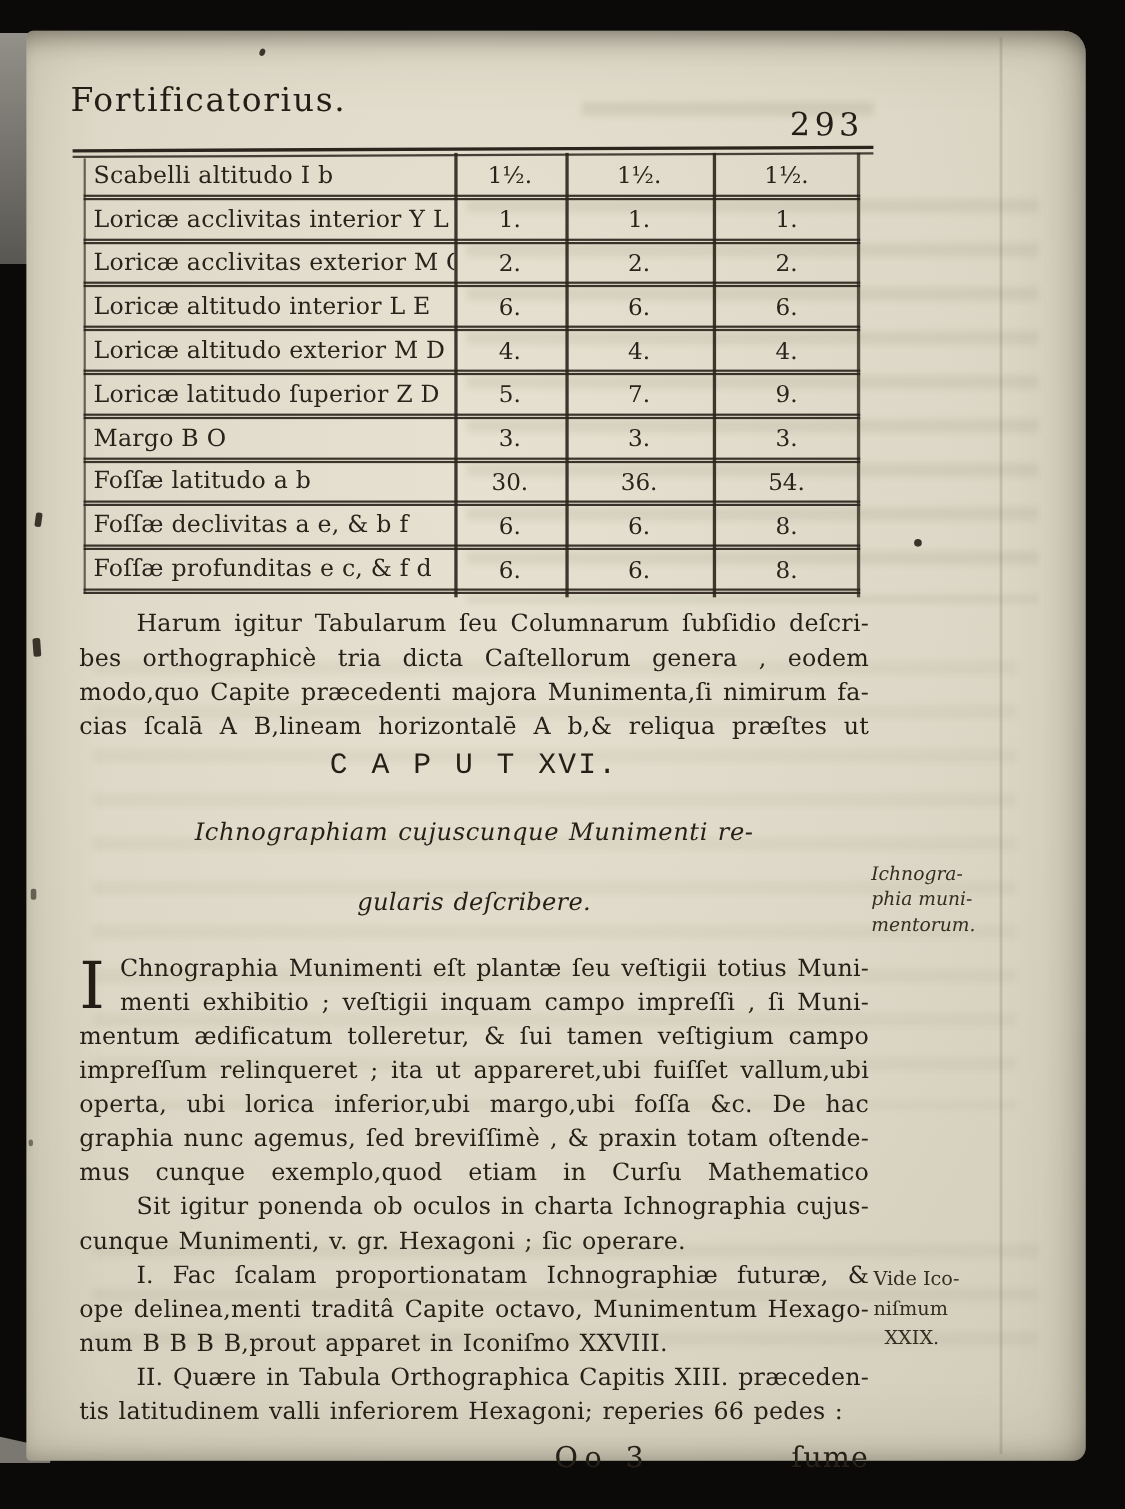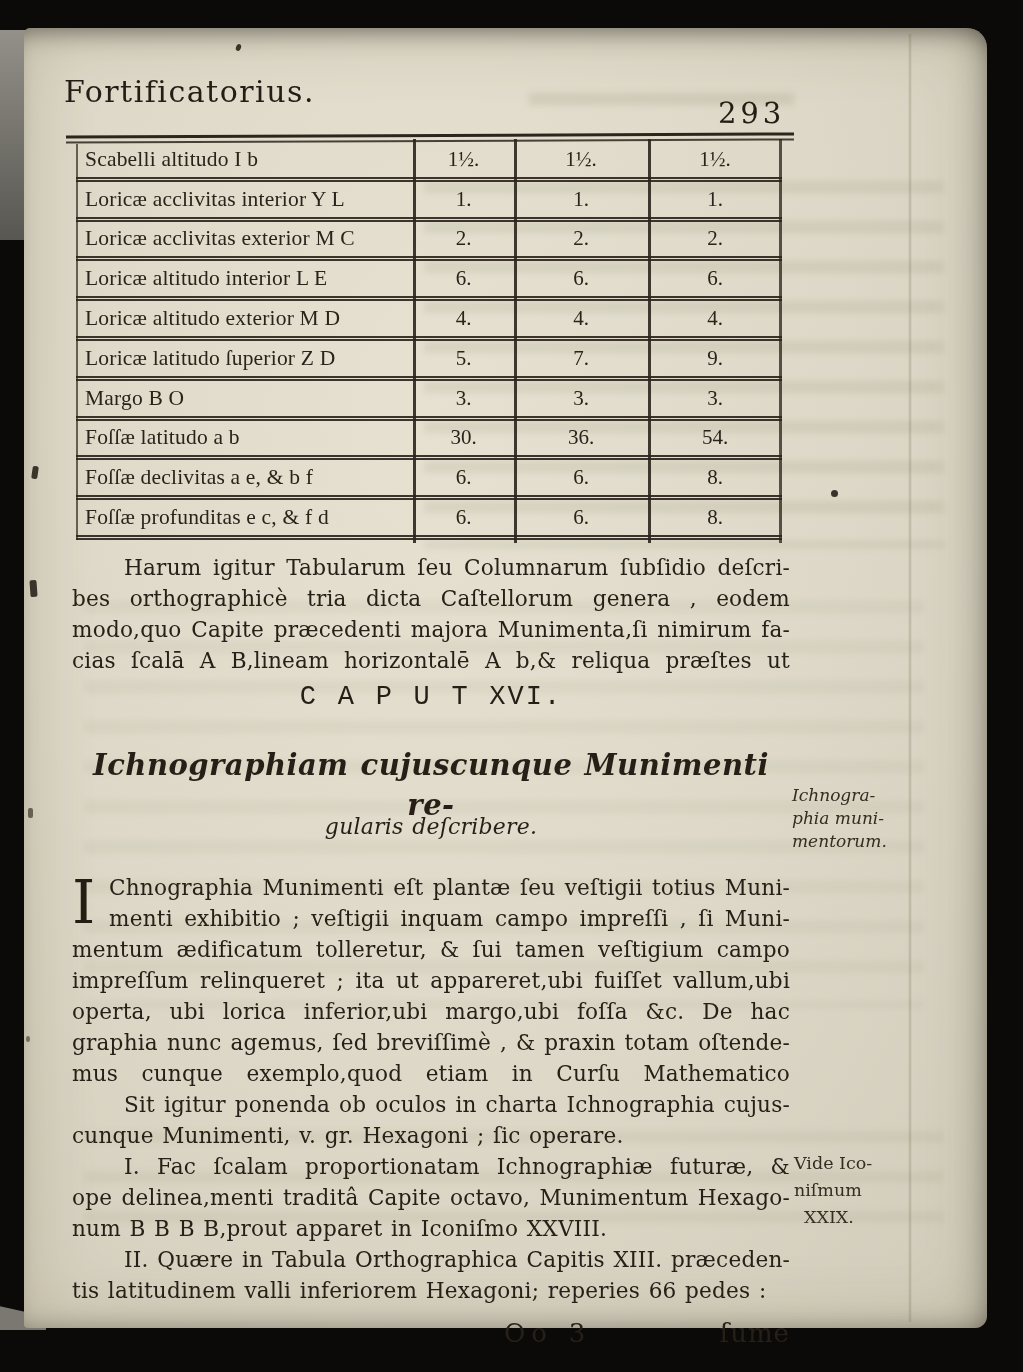--- a/index.html
+++ b/index.html
@@ -61,21 +61,20 @@
     border-top:3px solid #2c251d; border-bottom:2px solid rgba(44,37,29,.85);
     transform:rotate(-.25deg);
   }
 
   
   .fort-table { position:absolute; left:52px; top:114px; width:706px; }
   .t-row {
     display:flex; height:39.8px; box-sizing:border-box;
     border-bottom:5px double rgba(44,37,29,.92);
     align-items:center;
-    font-family:Liberation Serif, serif;
   }
   .t-row:last-child { border-bottom:2.5px solid rgba(44,37,29,.92); }
   .t-label {
     width:337px; padding-left:9px; box-sizing:border-box;
     font-size:21.5px; color:#2a231b; letter-spacing:.2px;
     white-space:nowrap; overflow:hidden;
   }
   .t-val { box-sizing:border-box; text-align:center; font-size:21px; color:#2a231b; }
   .t-val.c1 { width:101px; } .t-val.c2 { width:134px; } .t-val.c3 { width:134px; }
   .vrule { position:absolute; top:-3px; width:2.5px; height:404px; background:rgba(44,37,29,.9); }
@@ -102,21 +101,21 @@
   .dropcap {
     position:absolute; left:0; top:3px; font-size:59px; line-height:56px;
     color:#241d15;
   }
   .caput {
     height:38px; line-height:38px; margin-top:2px; text-align:center;
     font-size:27px; letter-spacing:2px; color:#251e16; font-weight:normal;font-family:Liberation Mono, monospace;
   }
   .caput-title {
     height:40px; line-height:40px; text-align:center;
-    font-size:29px; font-style:italic; letter-spacing:.5px; color:#271f17; font-weight:bold;
+    font-size:22px; font-style:italic; letter-spacing:.5px; color:#271f17; font-weight:normal;
   }
   .caput-subtitle {
     height:28px; line-height:26px; text-align:center;
     font-size:22px; font-style:italic; color:#271f17; font-weight:normal;
   }
   .signature-row { position:relative; height:36px; margin-top:12px; font-size:26px; }
   .gathering { position:absolute; left:432px; letter-spacing:6px; }
   .catchword { position:absolute; right:0; letter-spacing:1px; }
 
   

